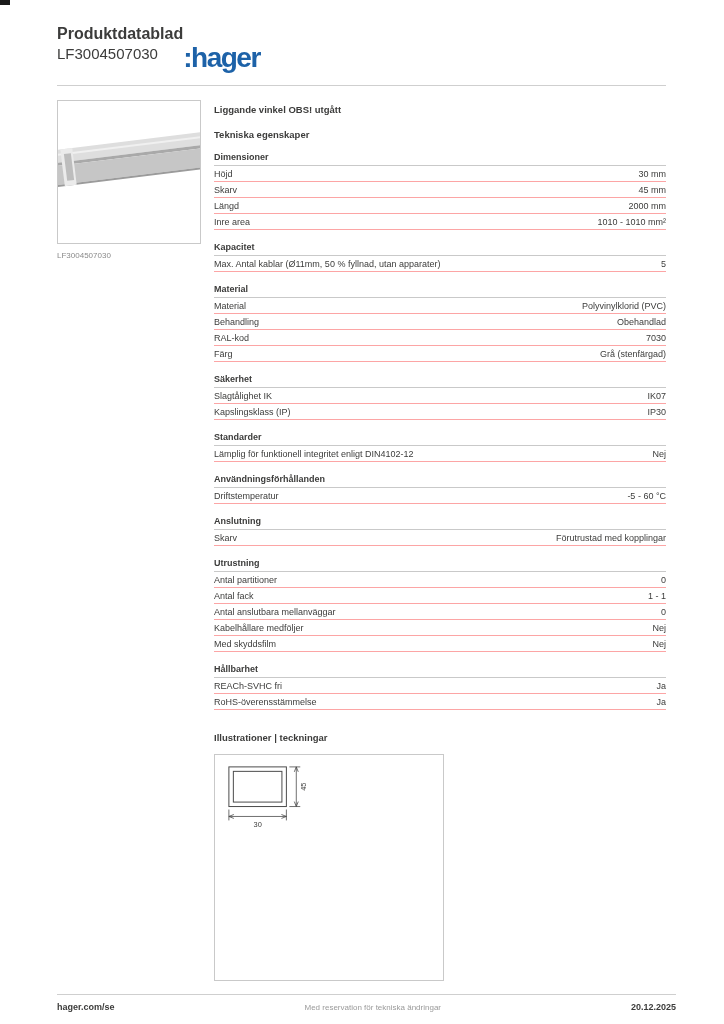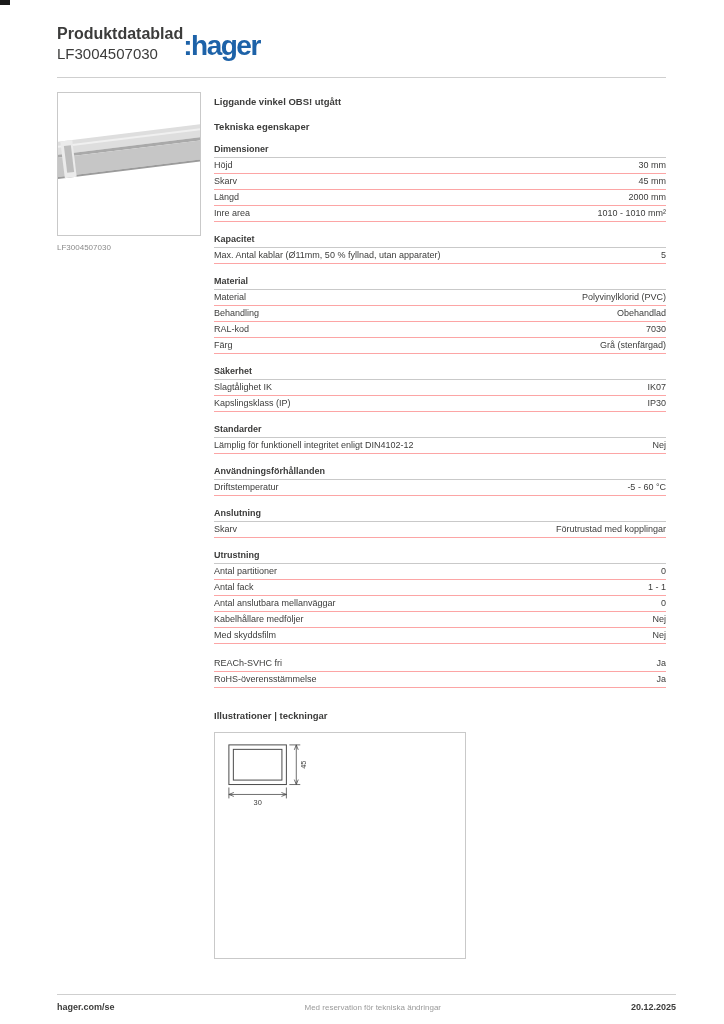--- a/index.html
+++ b/index.html
@@ -10,41 +10,41 @@
     color:#3c3c3b;
     position:relative;
     overflow:hidden;
   }
   .corner-mark { position:absolute; top:0; left:0; width:10px; height:5px; background:#1a1a1a; }
   .page { position:absolute; inset:0; padding:24px 58px 0 57px; }
 
   .header { display:flex; justify-content:flex-start; align-items:flex-start; }
   .title { font-size:16px; font-weight:bold; line-height:1.25; }
   .product-id { font-size:15px; font-weight:normal; line-height:1.3; color:#3c3c3b; }
-  .logo { color:#1d62a8; font-size:28px; font-weight:bold; letter-spacing:-1.5px; line-height:1; margin-top:8px; }
+  .logo { color:#1d62a8; font-size:28px; font-weight:bold; letter-spacing:-1.5px; line-height:1; margin-top:20px; }
   .header-divider { border:none; border-top:1px solid #cfcfcf; margin-top:13px; }
 
   .main { display:flex; gap:13px; margin-top:14px; }
   .left-col { flex:0 0 144px; width:144px; }
   .image-box { width:144px; height:144px; border:1px solid #c9c9c9; background:#fff; overflow:hidden; }
   .image-caption { font-size:8px; color:#8a8a8a; margin-top:7px; }
 
   .right-col { flex:1; min-width:0; }
   .product-name { font-size:9.5px; font-weight:bold; margin-top:4px; }
   .tech-title { font-size:9.5px; font-weight:bold; margin-top:14px; }
 
   .section { margin-top:12px; }
   .section-title { font-size:9px; font-weight:bold; padding-bottom:3px; border-bottom:1px solid #c9c9c9; }
   .row { display:flex; justify-content:space-between; align-items:baseline; gap:10px;
          font-size:9px; padding:2.5px 0; border-bottom:1px solid #fca5a5; }
   .row .lbl { flex:1; min-width:0; }
   .row .val { text-align:right; white-space:nowrap; }
 
   .illustrations-title { font-size:9.5px; font-weight:bold; margin-top:22px; }
-  .drawing-box { width:252px; height:227px; border:1px solid #c9c9c9; margin-top:11px; }
+  .drawing-box { width:230px; height:227px; border:1px solid #c9c9c9; margin-top:11px; }
 
   .footer { position:absolute; left:57px; right:48px; bottom:12px; }
   .footer-divider { border:none; border-top:1px solid #cfcfcf; margin-bottom:7px; }
   .footer-row { display:flex; justify-content:space-between; align-items:baseline; }
   .footer-left { font-size:9px; font-weight:bold; color:#3c3c3b; text-decoration:none; }
   .footer-center { font-size:8px; color:#9a9a9a; }
   .footer-right { font-size:9px; font-weight:bold; }
 
   svg text { font-family:"Liberation Sans", sans-serif; fill:#3c3c3b; }
 </style>
@@ -190,20 +190,21 @@
           <span class="lbl">Kabelhållare medföljer</span>
           <span class="val">Nej</span>
         </div>
         <div class="row">
           <span class="lbl">Med skyddsfilm</span>
           <span class="val">Nej</span>
         </div>
       </div>
 
       <div class="section">
+        <div class="section-title">Hållbarhet</div>
         <div class="row">
           <span class="lbl">REACh-SVHC fri</span>
           <span class="val">Ja</span>
         </div>
         <div class="row">
           <span class="lbl">RoHS-överensstämmelse</span>
           <span class="val">Ja</span>
         </div>
       </div>
 

